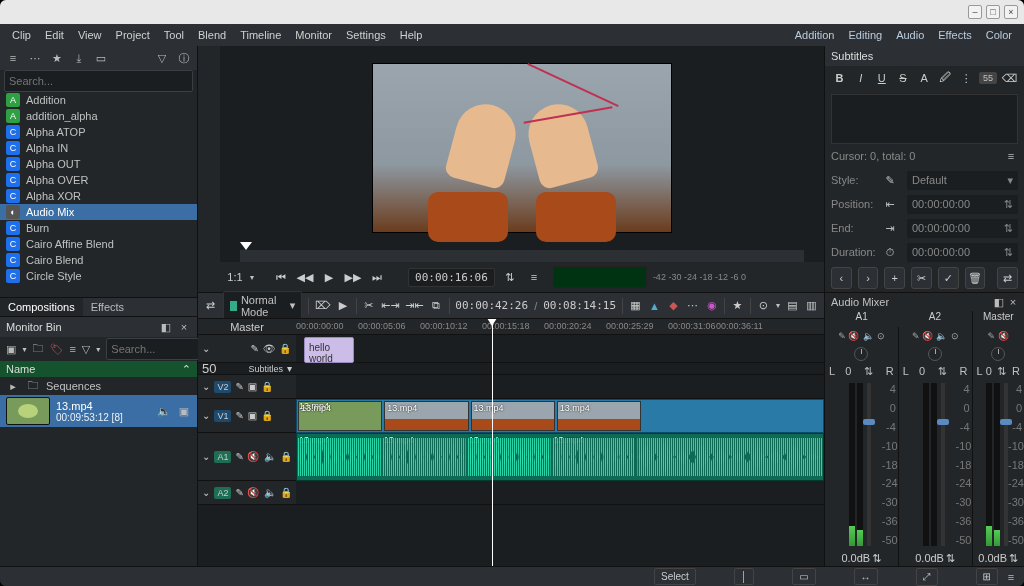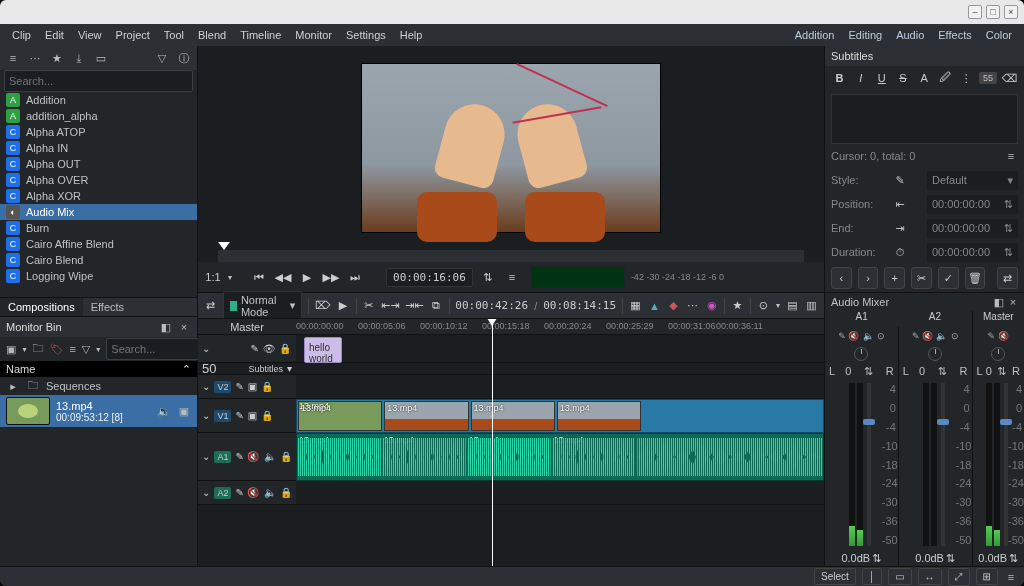--- a/index.html
+++ b/index.html
@@ -23,27 +23,27 @@
 .effitem { height: 16px; display: flex; align-items: center; gap: 6px; padding: 0 6px; }
 .effitem .badge { width: 14px; height: 14px; border-radius: 2px; display: flex; align-items: center; justify-content: center; font-size: 9px; color: #fff; }
 .effitem.sel { background: #3a6ea5; color: #fff; }
 .tabsrow { height: 20px; background: #2c3034; display: flex; border-top: 1px solid #111; border-bottom: 1px solid #111; }
 .tabsrow .tab { padding: 3px 8px; color: #bbb; }
 .tabsrow .tab.active { background: #232629; color: #fff; }
 .docktitle { height: 20px; background: #2c3034; display: flex; align-items: center; padding: 0 6px; gap: 4px; }
 .docktitle .t { flex: 1; color: #ddd; }
 .binbar { height: 24px; display: flex; align-items: center; gap: 6px; padding: 0 6px; }
 .binlist { flex: 1; background: #232629; display: flex; flex-direction: column; }
-.colhdr { height: 16px; background: #000000; display: flex; align-items: center; padding: 0 6px; color: #ddd; position: relative; text-align: center; }
+.colhdr { height: 16px; background: #14532d; display: flex; align-items: center; padding: 0 6px; color: #ddd; position: relative; text-align: center; }
 .binitem { display: flex; align-items: center; gap: 6px; padding: 2px 6px; }
 .binitem.sel { background: #3a6ea5; color: #fff; }
 .thumb { width: 44px; height: 28px; background: #789a5a; border: 1px solid #111; border-radius: 2px; display: flex; align-items: center; justify-content: center; }
 
 .centercol { flex: 1; display: flex; flex-direction: column; min-width: 0; }
-.centertop { height: 246px; background: #1b1e20; display: flex; flex-direction: column; }
+.centertop { height: 246px; background: #1b1e20; display: flex; flex-direction: column; margin-left: 22px; }
 .monitorarea { flex: 1; display: flex; align-items: center; justify-content: center; }
 .monitorimg { width: 300px; height: 170px; background: #9aa5ad; border: 1px solid #000; position: relative; }
 .hands { position: absolute; inset: 0; background: linear-gradient(180deg,#9aa5ad 0%, #8d98a0 60%, #6b3c1e 100%); }
 .hand { position: absolute; width: 60px; height: 80px; background: #e7b98f; border-radius: 30px 30px 10px 10px; }
 .hand.l { left: 80px; top: 40px; transform: rotate(15deg); }
 .hand.r { right: 80px; top: 40px; transform: rotate(-15deg); }
 .sleeve { position: absolute; width: 80px; height: 50px; background: #a84a1a; border-radius: 10px; }
 .sleeve.l { left: 55px; bottom: -10px; }
 .sleeve.r { right: 55px; bottom: -10px; }
 .thread { position: absolute; left: 150px; top: 20px; width: 100px; height: 2px; background: #c03050; transform: rotate(25deg); }
@@ -93,21 +93,21 @@
 .audioclip .albl { position: absolute; top: 1px; left: 2px; color: #fff; font-size: 9px; text-shadow: 0 0 2px #000; }
 .playhead { position: absolute; top: 0; bottom: 0; width: 1px; background: #fff; z-index: 10; }
 .playhead::before { content: ""; position: absolute; top: -1px; left: -5px; width: 0; height: 0; border-left: 5px solid transparent; border-right: 5px solid transparent; border-top: 8px solid #fff; }
 
 .rightcol { width: 200px; display: flex; flex-direction: column; border-left: 1px solid #111; }
 .subpanel { display: flex; flex-direction: column; background: #232629; }
 .subfmt { height: 24px; display: flex; align-items: center; gap: 4px; padding: 0 6px; }
 .subfmt .btn { width: 18px; height: 18px; display: flex; align-items: center; justify-content: center; border-radius: 2px; color: #ccc; }
 .subfmt .cnt { margin-left: auto; background: #444; padding: 1px 4px; border-radius: 2px; font-size: 9px; }
 .subtext { height: 50px; background: #1b1e20; margin: 4px 6px 0 6px; border: 1px solid #333; }
-.subrow { height: 24px; display: flex; align-items: center; gap: 20px; padding: 0 6px; color: #888; }
+.subrow { height: 24px; display: flex; align-items: center; gap: 10px; padding: 0 6px; color: #888; }
 .subrow .lbl { width: 42px; }
 .subrow .field { flex: 1; background: #1b1e20; border: 1px solid transparent; padding: 2px 4px; color: #888; font-family: monospace; font-size: 10px; display: flex; align-items: center; gap: 4px; }
 .subbtns { height: 28px; display: flex; align-items: center; gap: 6px; padding: 0 6px; }
 .subbtns .btn { width: 22px; height: 22px; border: 1px solid #444; border-radius: 3px; display: flex; align-items: center; justify-content: center; background: #2c3034; color: #ccc; }
 .mixer { flex: 1; display: flex; flex-direction: column; border-top: 1px solid #111; }
 .mixtitle { height: 18px; display: flex; align-items: center; padding: 0 6px; position: relative; }
 .mixhdrs { height: 16px; display: flex; }
 .mixhdrs .h { flex: 1; text-align: center; color: #ccc; font-size: 10px; }
 .mixbody { flex: 1; display: flex; }
 .chan { flex: 1; display: flex; flex-direction: column; border-right: 1px solid #111; }
@@ -118,21 +118,21 @@
 .chan .knob { width: 14px; height: 14px; border: 1px solid #555; border-radius: 50%; margin: 2px auto; position: relative; }
 .chan .knob::after { content: ""; position: absolute; left: 50%; top: 1px; width: 1px; height: 5px; background: #aaa; }
 .chan .meters { flex: 1; display: flex; justify-content: center; gap: 2px; position: relative; padding: 4px 0; }
 .chan .meter { width: 6px; background: #111; position: relative; }
 .chan .meter .fill { position: absolute; bottom: 0; left: 0; right: 0; background: linear-gradient(180deg,#5c5,#393); }
 .chan .slider { width: 4px; background: #333; position: relative; margin: 0 2px; }
 .chan .slider .handle { position: absolute; left: -4px; width: 12px; height: 6px; background: #5a8ac0; border-radius: 2px; }
 .chan .scale { position: absolute; right: 2px; top: 4px; bottom: 4px; width: 14px; display: flex; flex-direction: column; justify-content: space-between; font-size: 8px; color: #777; text-align: right; }
 .chan .db { height: 16px; display: flex; align-items: center; justify-content: center; font-size: 9px; color: #ccc; }
 .statusbar { height: 20px; background: #2c3034; border-top: 1px solid #111; display: flex; align-items: center; justify-content: flex-end; gap: 6px; padding: 0 6px; }
-.statusbar .sbtn { padding: 2px 6px; border: 1px solid #444; border-radius: 2px; font-size: 10px; color: #ccc; }
+.statusbar .sbtn { padding: 2px 6px; border: 1px solid #444; border-radius: 2px; font-size: 10px; color: #ccc; margin-left: 32px; }
 .mixer-master-split { display: flex; flex: 1; }
 .mixer-master-split .mixer-part { flex: 2.85; display: flex; flex-direction: column; }
 .mixer-master-split .master-part { flex: 1; display: flex; flex-direction: column; border-left: 1px solid #111; }
 </style>
 </head>
 <body>
 
 <div class="window">
   <div class="titlebar">
     <div class="wcontrols">
@@ -217,21 +217,21 @@
         <div class="effitem">
             <span class="badge" style="background:#1f6feb">C</span>
             <span>Cairo Affine Blend</span>
           </div>
         <div class="effitem">
             <span class="badge" style="background:#1f6feb">C</span>
             <span>Cairo Blend</span>
           </div>
         <div class="effitem">
             <span class="badge" style="background:#1f6feb">C</span>
-            <span>Logging Wipe</span>
+            <span>Circle Style</span>
           </div>
       </div>
       <div class="tabsrow">
         <div class="tab active">Compositions</div>
         <div class="tab">Effects</div>
       </div>
       <div class="docktitle">
         <span class="t">Monitor Bin</span>
         <span class="ico">◧</span>
         <span class="ico">×</span>
@@ -395,21 +395,21 @@
             <span class="tick" style="left:0">00:00:00:00</span>
             <span class="tick" style="left:62px">00:00:05:06</span>
             <span class="tick" style="left:124px">00:00:10:12</span>
             <span class="tick" style="left:186px">00:00:15:18</span>
             <span class="tick" style="left:248px">00:00:20:24</span>
             <span class="tick" style="left:310px">00:00:25:29</span>
             <span class="tick" style="left:372px">00:00:31:06</span>
             <span class="tick" style="left:420px">00:00:36:11</span>
           </div>
           <div class="tltrack h28">
-            <div class="subtitleclip" style="left:8px;width:38px">hello world</div>
+            <div class="subtitleclip" style="left:8px;width:50px">hello world</div>
           </div>
           <div class="tltrack" style="height:12px"></div>
           <div class="tltrack h24"></div>
           <div class="tltrack h34">
             <div class="videoclip" style="left:0;right:0">
               <span class="lbl">13.mp4</span>
               <div class="frame">
                   <div class="mini" style="background:#789a5a"></div>
                   <span class="lbl" style="left:2px">13.mp4</span>
                 </div>

